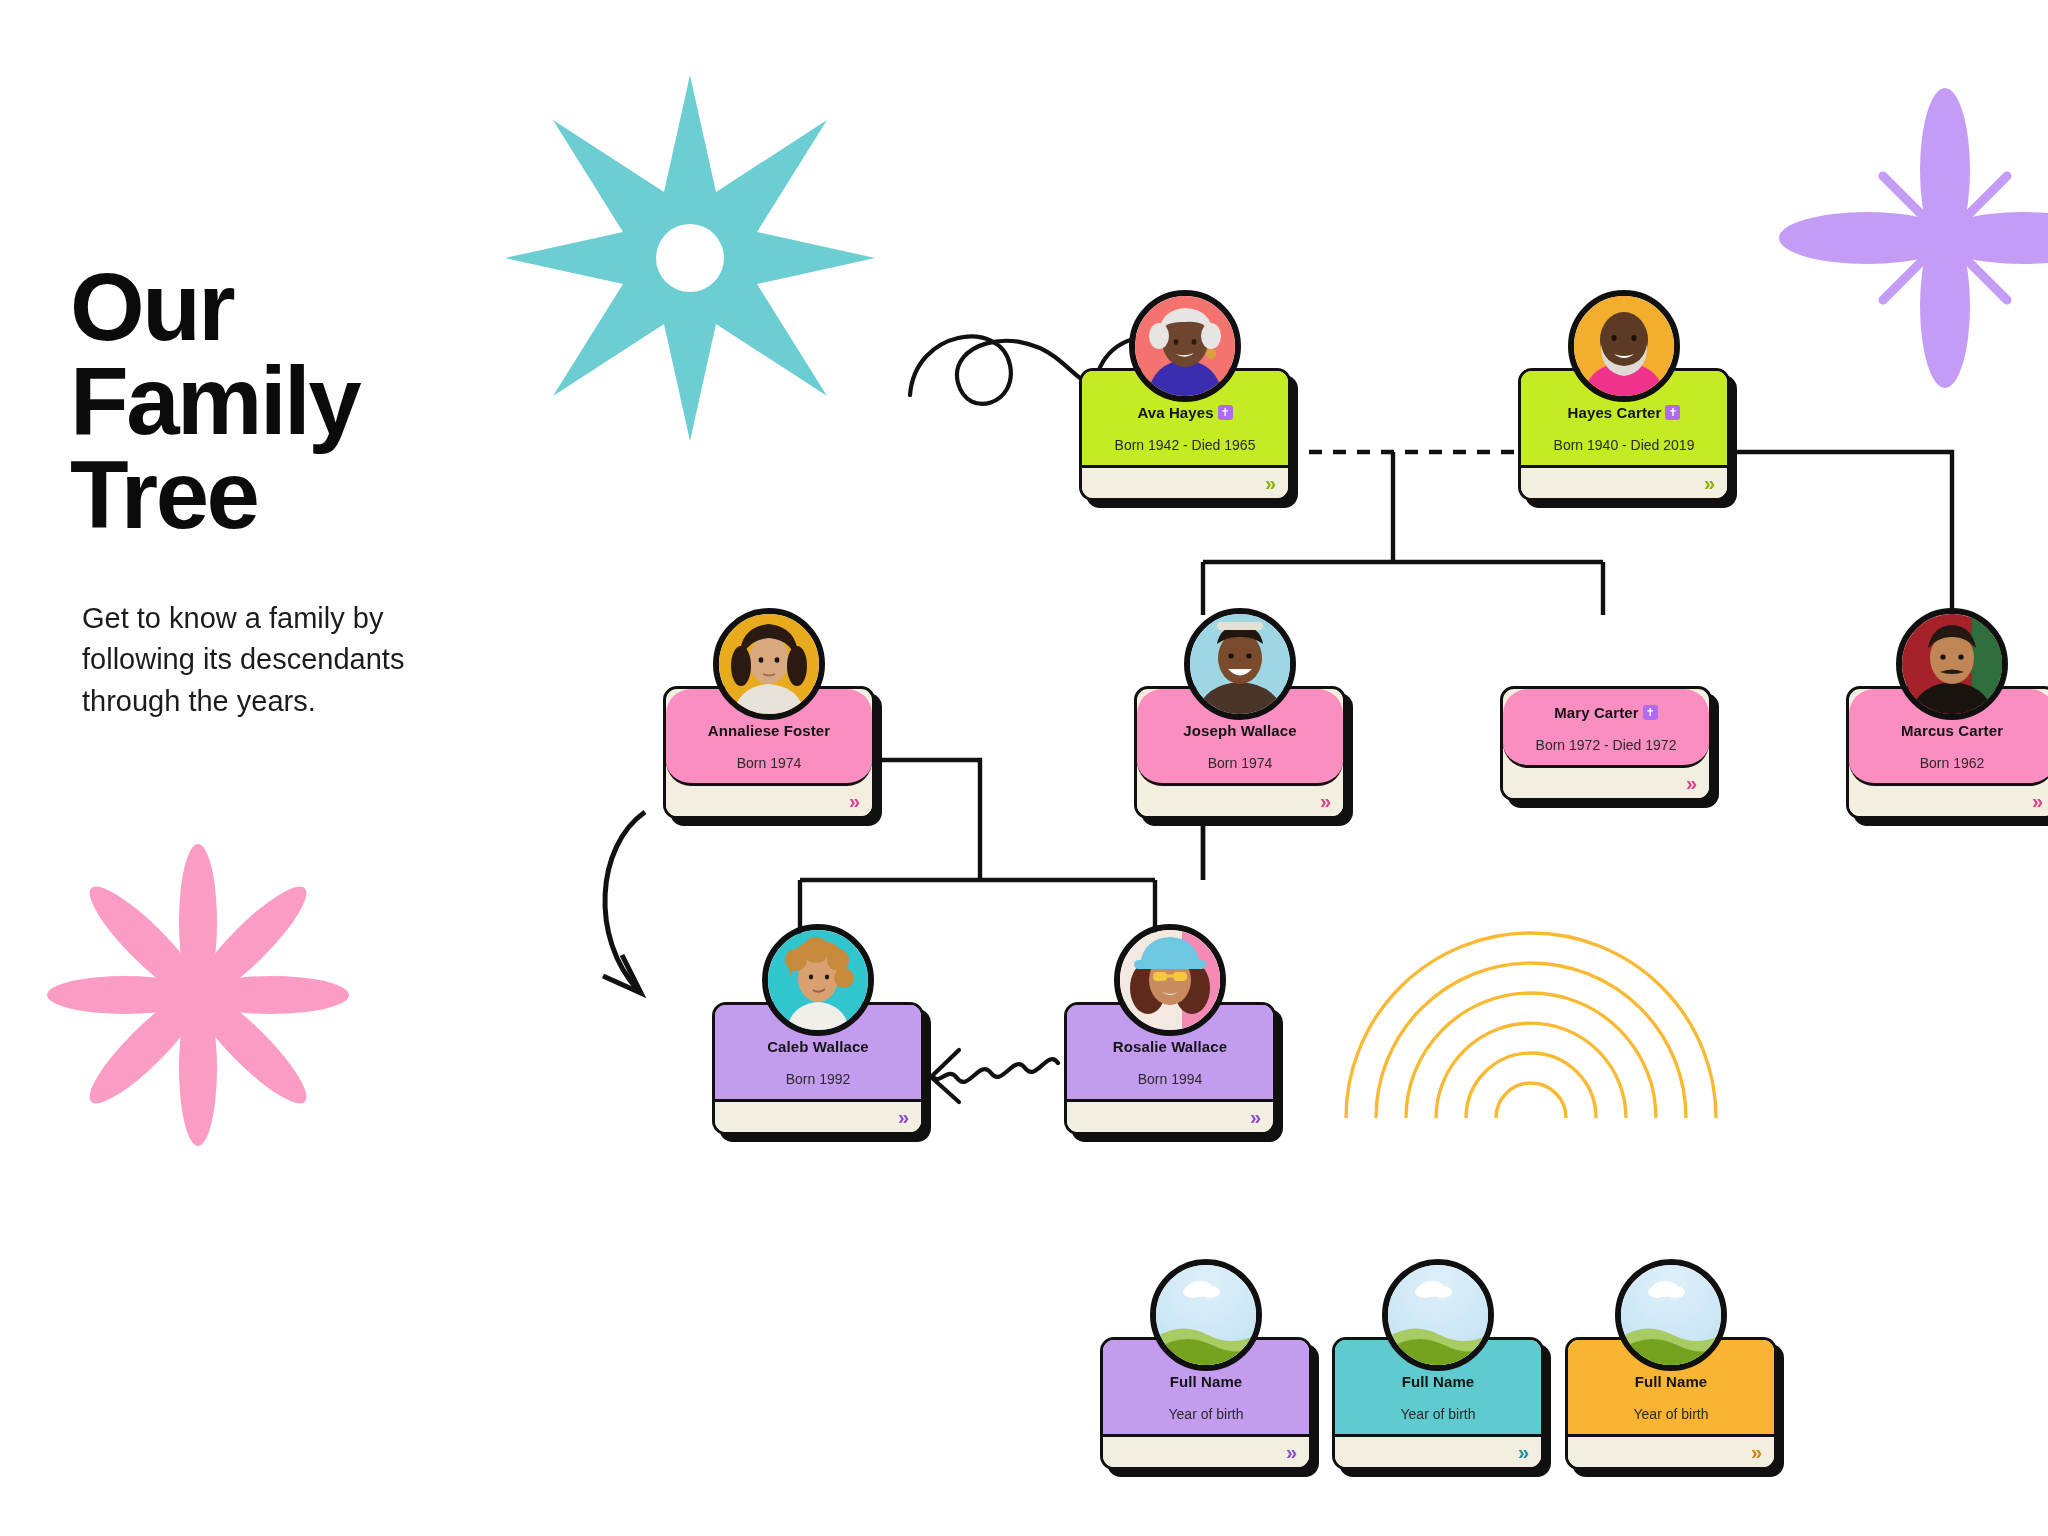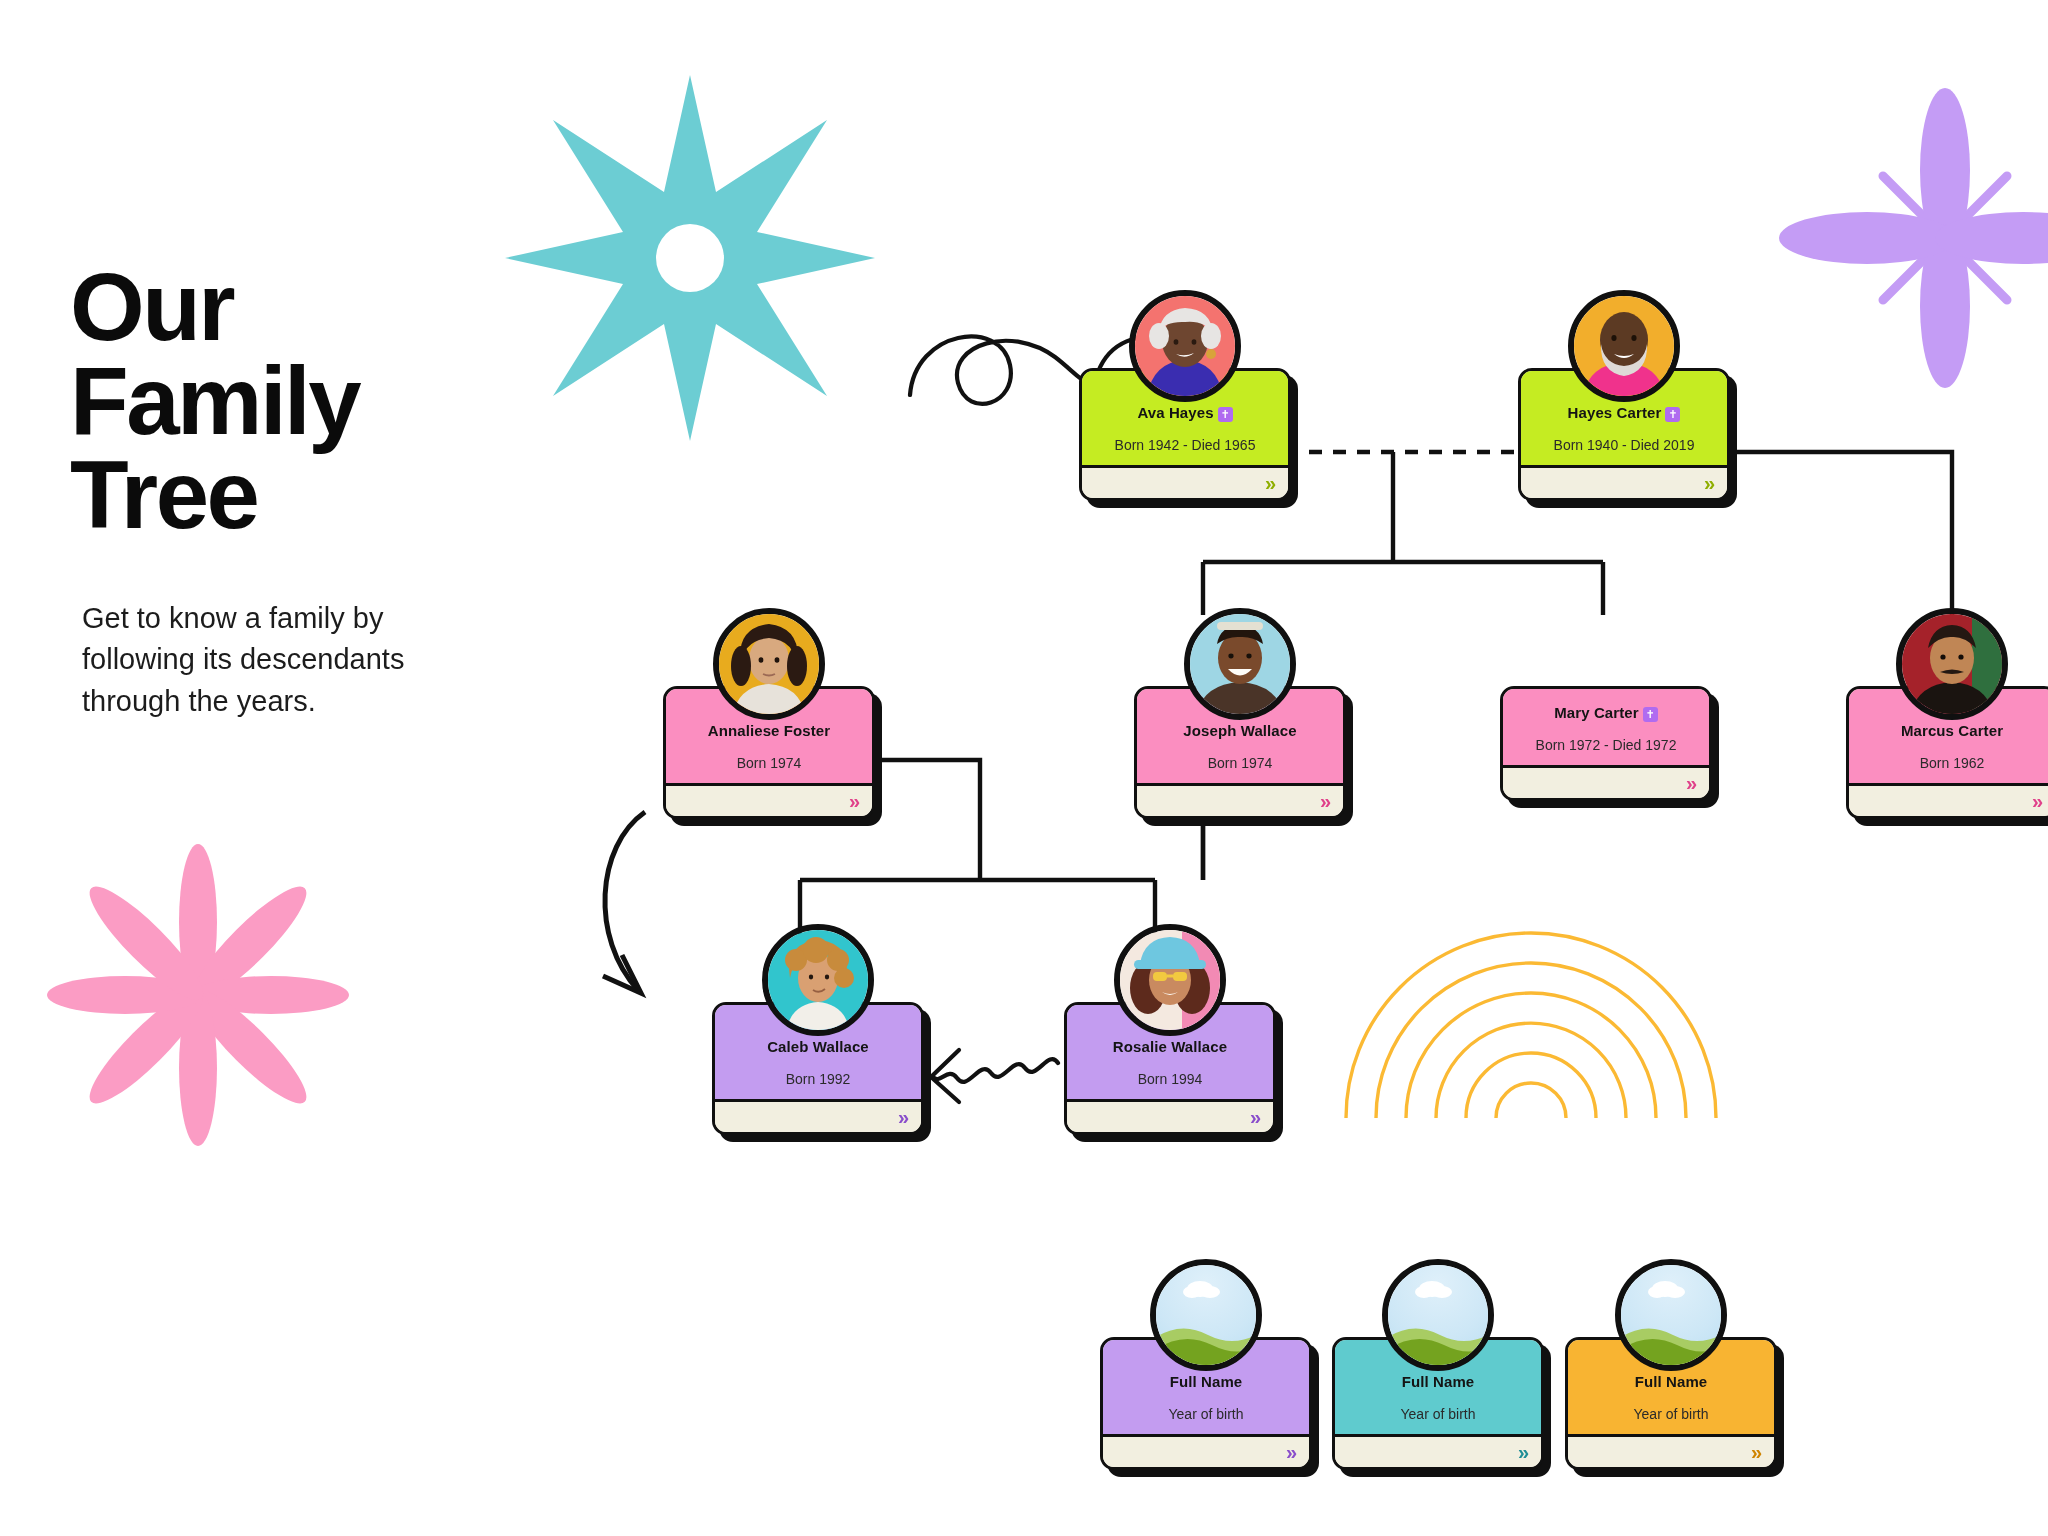--- a/index.html
+++ b/index.html
@@ -41,35 +41,35 @@
     border-radius:14px;background:#f2efe0;
     border:3px solid #101010;box-sizing:border-box;
     box-shadow:7px 7px 0 0 #101010;
     overflow:hidden;z-index:2;
   }
   .card-body{
     padding:34px 8px 12px 8px;text-align:center;
     border-bottom:3px solid #101010;
   }
   .nm{font-size:15px;font-weight:700;color:#141414;letter-spacing:.1px;
-      display:flex;align-items:flex-end;justify-content:center;gap:4px;line-height:1.1;}
+      display:flex;align-items:flex-start;justify-content:center;gap:4px;line-height:1.1;}
   .dt{font-size:14px;color:#2a2a2a;margin-top:16px;line-height:1.1;}
   .card-foot{height:30px;background:#f2efe0;position:relative;}
   .chev{position:absolute;right:12px;top:50%;transform:translateY(-50%);
         font-size:20px;font-weight:700;line-height:1;}
   .rip{
     display:inline-block;width:15px;height:15px;border-radius:3px;
     background:#b06bf0;color:#fff;font-size:11px;line-height:15px;
     text-align:center;font-weight:700;vertical-align:middle;
   }
 
   
   .c-lime  .card-body{background:#c5ec22;}
   .c-lime  .chev{color:#8fae00;}
-  .c-pink  .card-body{background:#fb8ec0;}
+  .c-pink  .card-body{background:#fb8ec0;border-radius:25px;}
   .c-pink  .chev{color:#e0418a;}
   .c-purple .card-body{background:#c39cf0;}
   .c-purple .chev{color:#8a4ecb;}
   .c-teal  .card-body{background:#5fcbce;}
   .c-teal  .chev{color:#1f8e96;}
   .c-amber .card-body{background:#f8b432;}
   .c-amber .chev{color:#cf8400;}
 
   
   .tpl{position:absolute;width:212px;}

